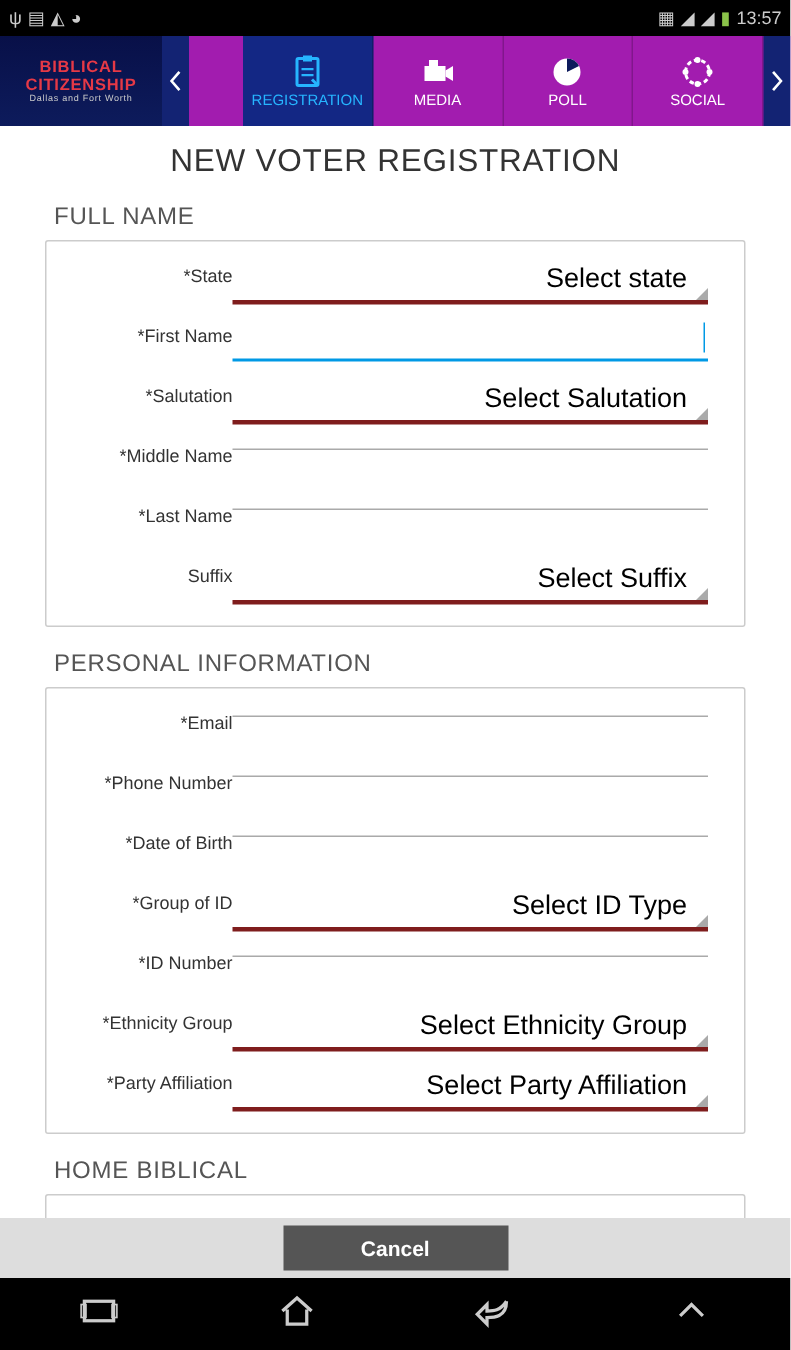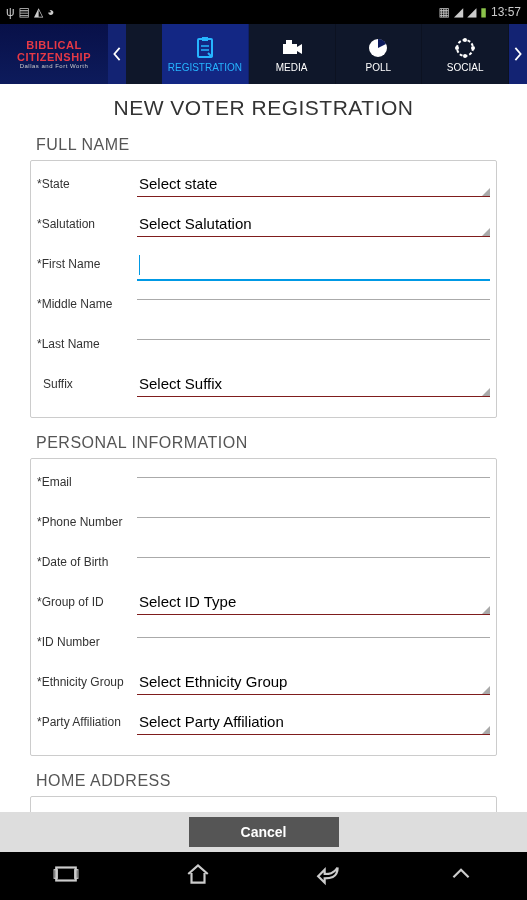--- a/index.html
+++ b/index.html
@@ -2,37 +2,37 @@
 <html><head>
 <meta charset="utf-8">
 <style>
   * { box-sizing: border-box; margin: 0; padding: 0; }
   body { width: 527px; height: 900px; font-family: Arial, sans-serif; background: #fff; overflow: hidden; position: relative; }
 
   .status-bar { height: 24px; background: #000; color: #ccc; display: flex; align-items: center; justify-content: space-between; padding: 0 6px; font-size: 12px; }
   .status-left { display: flex; gap: 4px; }
   .status-right { display: flex; gap: 4px; align-items: center; }
 
-  .top-nav { height: 60px; background: #0f172a; display: flex; align-items: stretch; }
+  .top-nav { height: 60px; background: #a21caf; display: flex; align-items: stretch; }
   .logo { width: 108px; background: linear-gradient(#081048,#0d1b5c); display: flex; flex-direction: column; align-items: center; justify-content: center; padding: 4px; font-size: 11px; color: #e63946; font-weight: bold; letter-spacing: 0.5px; }
   .logo-sub { font-size: 6px; color: #ccc; font-weight: normal; }
   .nav-arrow { width: 18px; background: #132373; display: flex; align-items: center; justify-content: center; color: #fff; font-size: 14px; }
   .nav-items { flex: 1; display: flex; padding-left: 36px; }
   .nav-item { flex: 1; display: flex; flex-direction: column; align-items: center; justify-content: center; gap: 2px; color: #fff; font-size: 10px; border-right: 1px solid rgba(0,0,0,0.2); padding: 4px 0; }
   .nav-item.active { background: #132784; color: #26b5ff; }
   .nav-icon { width: 26px; height: 24px; display: flex; align-items: center; justify-content: center; }
 
   .content { height: 752px; overflow: hidden; position: relative; }
   .page-title { text-align: center; font-size: 21px; color: #333; padding: 12px 0 8px; font-weight: 400; letter-spacing: 0.5px; }
   .section-title { font-size: 16px; color: #555; padding: 8px 0 6px 36px; letter-spacing: 0.5px; }
-  .panel { margin: 0 30px 8px; border: 1px solid #ccc; border-radius: 2px; padding: 10px 6px 6px; }
+  .panel { margin: 0 30px 8px; border: 1px solid #ccc; border-radius: 2px; padding: 10px 24px 6px; text-align: right; }
   .form-row { display: flex; align-items: flex-start; margin-bottom: 8px; min-height: 32px; }
   .form-label { width: 100px; font-size: 12px; color: #333; padding-top: 6px; }
   .form-field { flex: 1; position: relative; }
-  .select { border-bottom: 1px solid #7f1d1d; padding: 4px 14px 4px 2px; font-size: 15px; color: #000; position: relative; }
+  .select { border-bottom: 3px solid #7f1d1d; padding: 4px 14px 4px 2px; font-size: 18px; color: #000; position: relative; }
   .select::after { content: ""; position: absolute; right: 0; bottom: 0; border-left: 8px solid transparent; border-bottom: 8px solid #aaa; }
   .input { border: none; border-bottom: 1px solid #aaa; width: 100%; padding: 4px 2px; font-size: 16px; background: transparent; outline: none; }
   .input.focused { border-bottom: 2px solid #0099e5; }
   .cursor { display: inline-block; width: 1px; height: 20px; background: #0099e5; vertical-align: middle; }
 
   .bottom-bar { position: absolute; left: 0; right: 0; bottom: 48px; height: 40px; background: #ddd; display: flex; align-items: center; justify-content: center; gap: 18px; flex-direction: column; }
   .btn { width: 150px; height: 30px; display: flex; align-items: center; justify-content: center; color: #fff; font-size: 14px; font-weight: bold; }
   .btn-cancel { background: #555; }
   .btn-register { background: #d91e1e; }
 
@@ -125,29 +125,29 @@
 
   <div class="section-title">FULL NAME</div>
   <div class="panel">
     <div class="form-row">
       <div class="form-label">*State</div>
       <div class="form-field">
           <div class="select">Select state</div>
         </div>
     </div>
     <div class="form-row">
+      <div class="form-label">*First Name</div>
+      <div class="form-field">
+          <div class="input focused"><span class="cursor"></span></div>
+        </div>
+    </div>
+    <div class="form-row">
       <div class="form-label">*Salutation</div>
       <div class="form-field">
           <div class="select">Select Salutation</div>
-        </div>
-    </div>
-    <div class="form-row">
-      <div class="form-label">*First Name</div>
-      <div class="form-field">
-          <div class="input focused"><span class="cursor"></span></div>
         </div>
     </div>
     <div class="form-row">
       <div class="form-label">*Middle Name</div>
       <div class="form-field">
           <div class="input"></div>
         </div>
     </div>
     <div class="form-row">
       <div class="form-label">*Last Name</div>
@@ -202,21 +202,21 @@
         </div>
     </div>
     <div class="form-row">
       <div class="form-label">*Party Affiliation</div>
       <div class="form-field">
           <div class="select">Select Party Affiliation</div>
         </div>
     </div>
   </div>
 
-  <div class="section-title">HOME ADDRESS</div>
+  <div class="section-title">HOME BIBLICAL</div>
   <div class="panel">
     <div class="form-row">
       <div class="form-label">*Home Address</div>
       <div class="form-field">
           <div class="input"></div>
         </div>
     </div>
 
   </div>
 </div>

